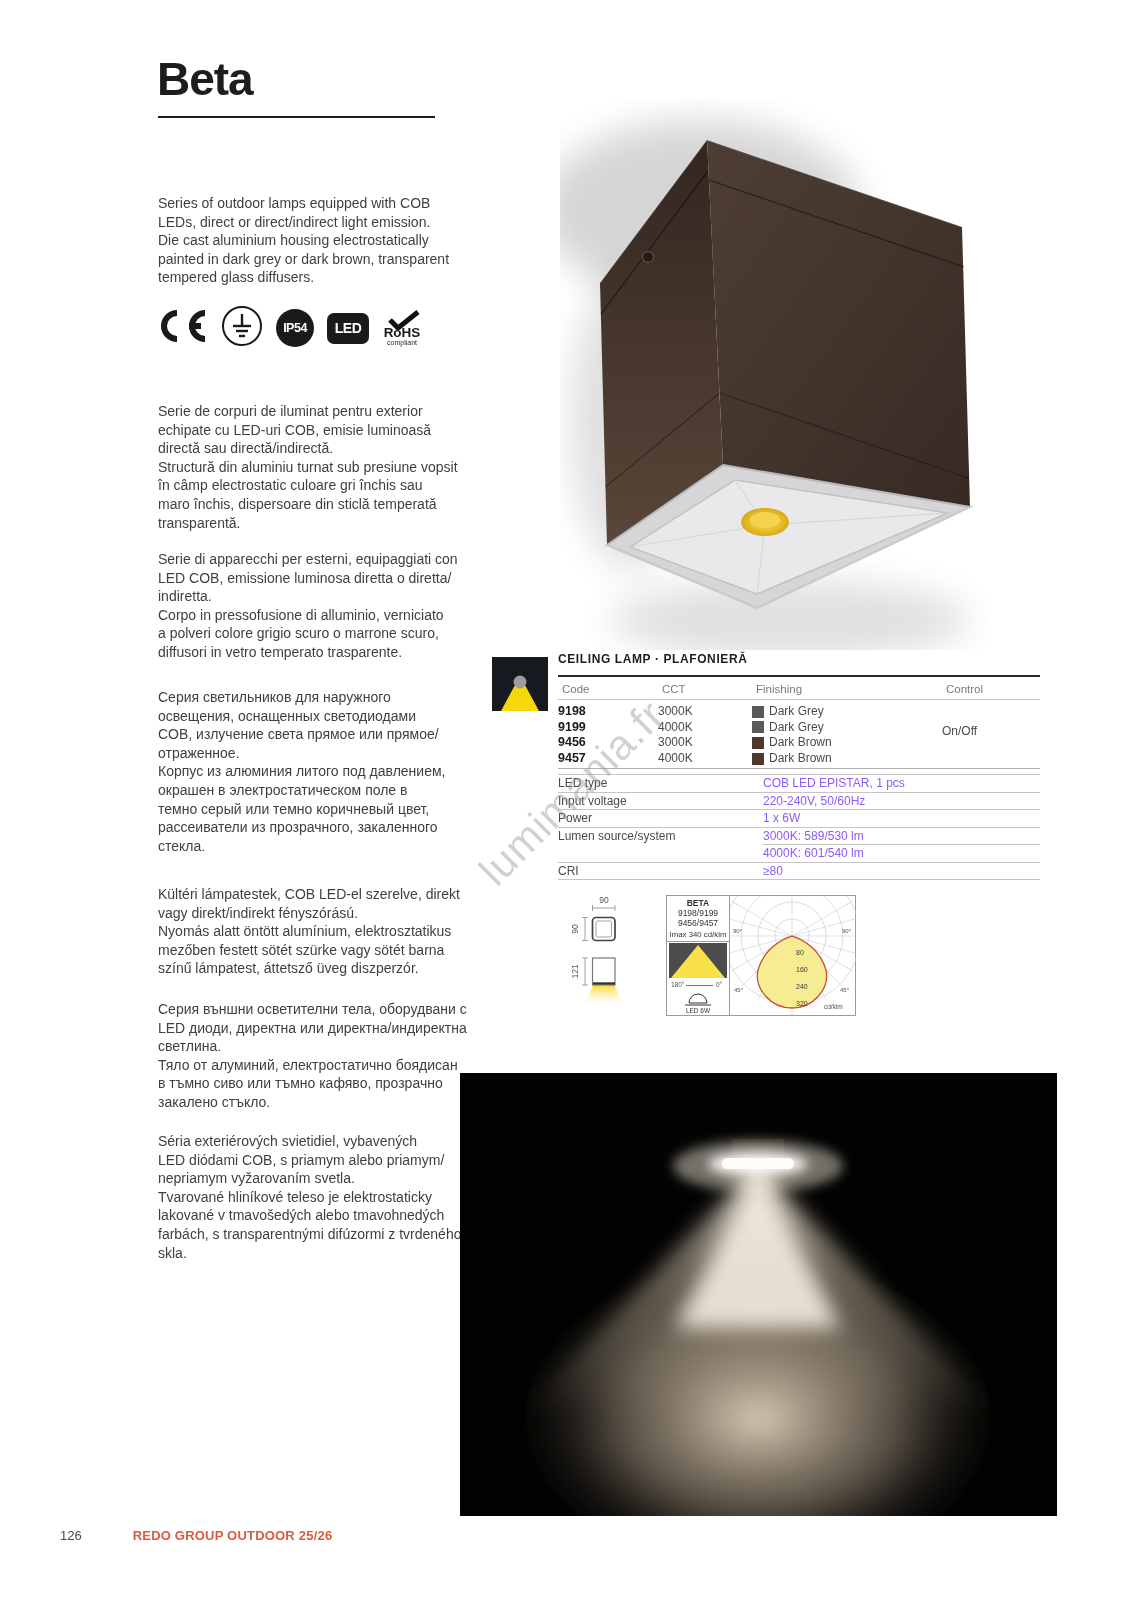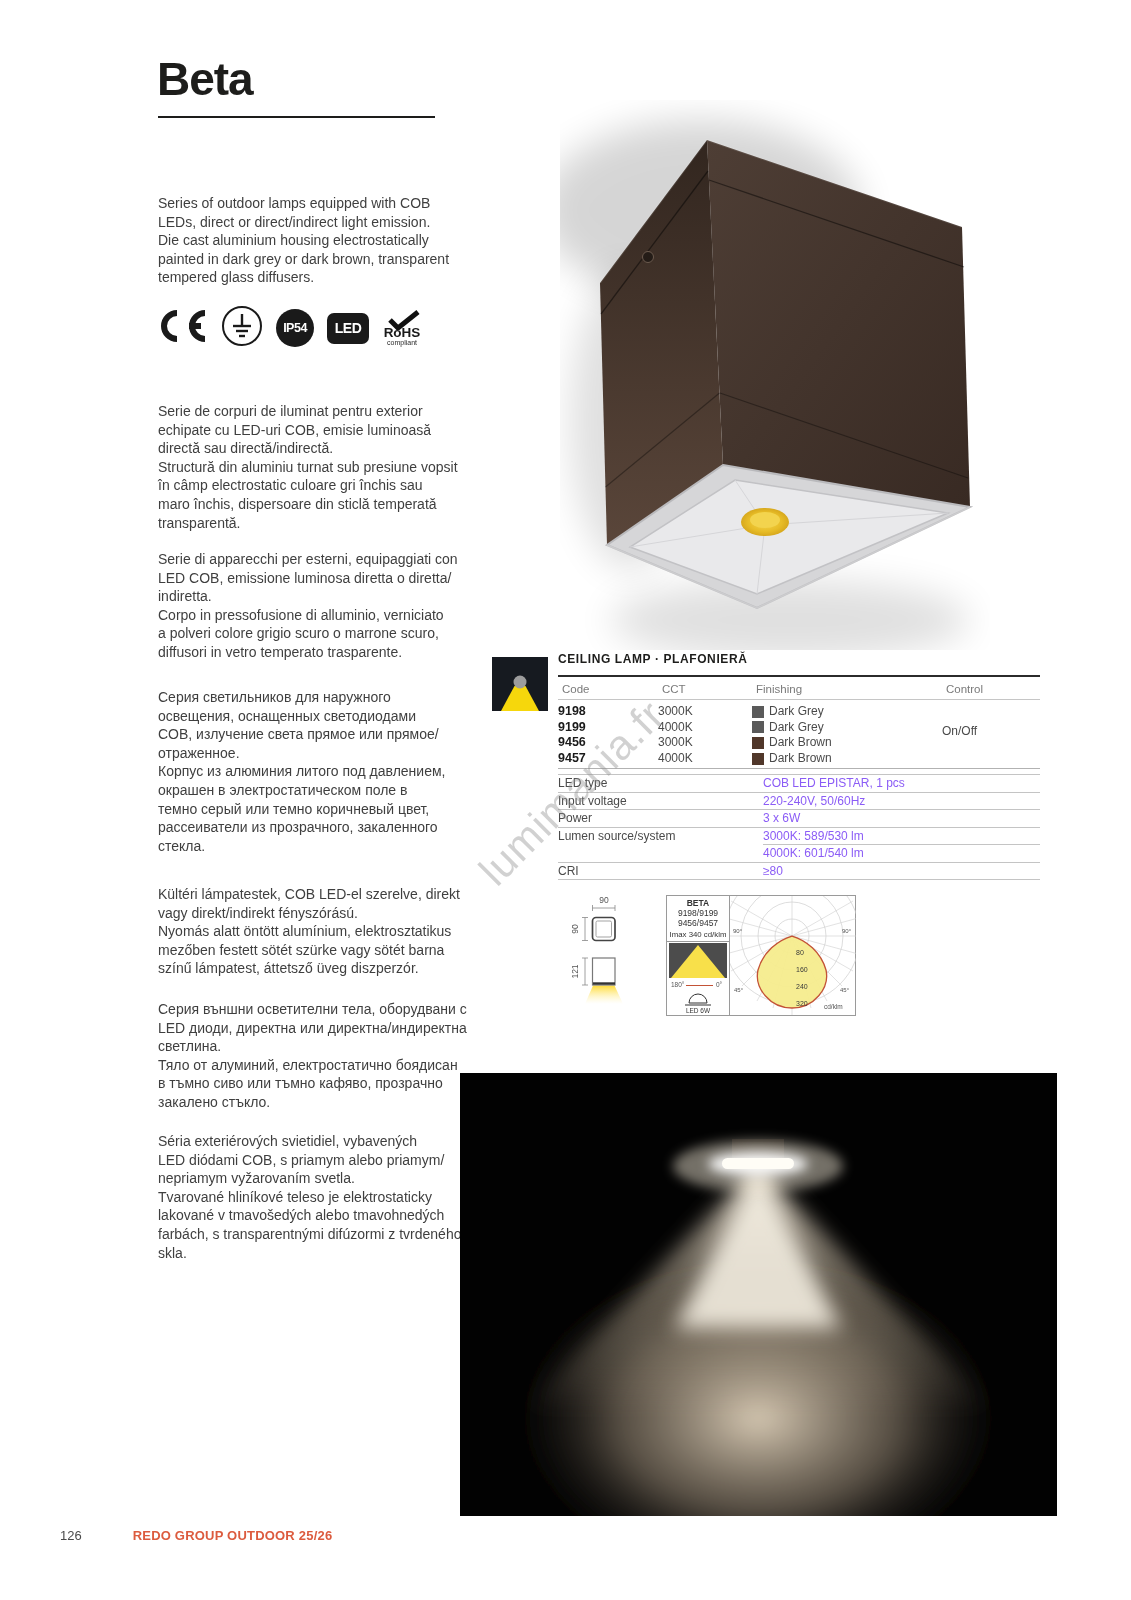--- a/index.html
+++ b/index.html
@@ -257,21 +257,21 @@
         </div>
         <div class="spec-row">
           <span class="spec-label">Input voltage</span>
           <span class="spec-values">
             <span class="spec-value">220-240V, 50/60Hz</span>
           </span>
         </div>
         <div class="spec-row">
           <span class="spec-label">Power</span>
           <span class="spec-values">
-            <span class="spec-value">3 x 6W</span>
+            <span class="spec-value">1 x 6W</span>
           </span>
         </div>
         <div class="spec-row">
           <span class="spec-label">Lumen source/system</span>
           <span class="spec-values">
             <span class="spec-value">3000K: 589/530 lm</span>
             <span class="spec-value sub">4000K: 601/540 lm</span>
           </span>
         </div>
         <div class="spec-row">

